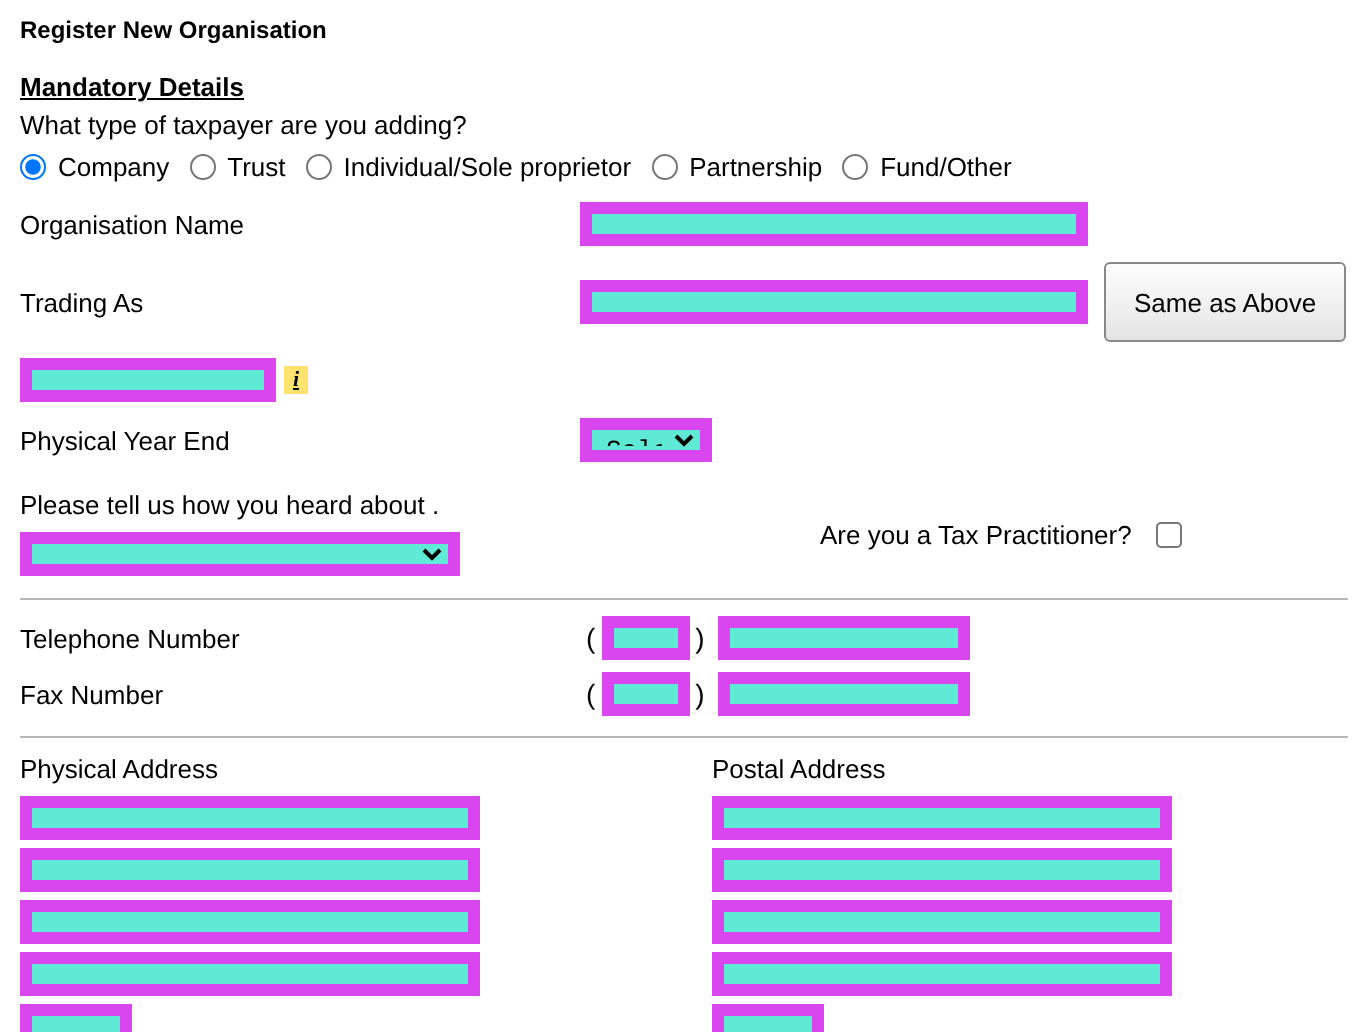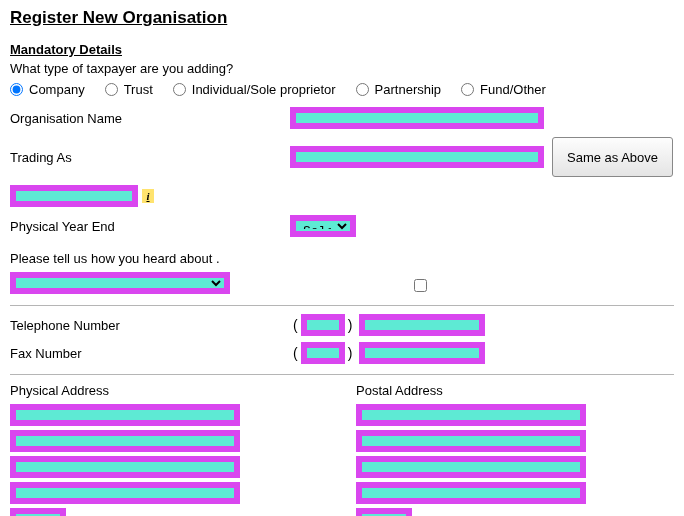--- a/index.html
+++ b/index.html
@@ -7,37 +7,36 @@
     margin: 0;
     padding: 8px 10px;
     font-family: Arial, Helvetica, sans-serif;
     font-size: 13px;
     color: #000;
     background: #fff;
     width: 684px;
   }
   .page-title {
     font-weight: bold;
-    font-size: 17px;
+    font-size: 12px;
     margin: 0 0 14px 0;
-    text-decoration: underline;
   }
   .section-title {
     font-weight: bold;
     font-size: 13px;
     margin: 0 0 4px 0;
     text-decoration: underline;
   }
   .question {
     margin: 0 0 6px 0;
   }
   .radio-row {
     display: flex;
     align-items: center;
-    gap: 12px;
+    gap: 2px;
     margin-bottom: 10px;
   }
   .radio-row label {
     display: inline-flex;
     align-items: center;
     margin-right: 8px;
     gap: 4px;
   }
   .radio-row input[type="radio"]{
      margin:0 2px 0 0;
@@ -82,21 +81,21 @@
     border:1px solid #888;
     border-radius:3px;
     background: linear-gradient(#fdfdfd,#e4e4e4);
     font-family:inherit;
     font-size:13px;
     cursor:pointer;
     margin-left:8px;
   }
   .two-up {
     display:flex;
-    align-items:flex-end;
+    align-items:center;
     margin: 14px 0 6px;
   }
   .two-up .left { width: 400px; }
   .two-up .right { display:flex; align-items:center; gap:8px;}
   .hr {
     border:none;
     border-top:1px solid #b5b5b5;
     margin: 10px 0 8px;
   }
   .heard-select{
@@ -188,20 +187,21 @@
 </div>
 
 <div class="two-up">
   <div class="left">
     <span>Please tell us how you heard about </span><span>.</span><br>
     <select class="heard-select">
       <option></option>
     </select>
   </div>
   <div class="right">
+    <span>Are you a Tax Practitioner?</span>
     <input type="checkbox" style="">
   </div>
 </div>
 
 <hr class="hr">
 
 <div class="phone-row">
   <div class="label-cell">Telephone Number</div>
   <span class="paren">(</span>
   <input type="text" class="areacode" style="">

